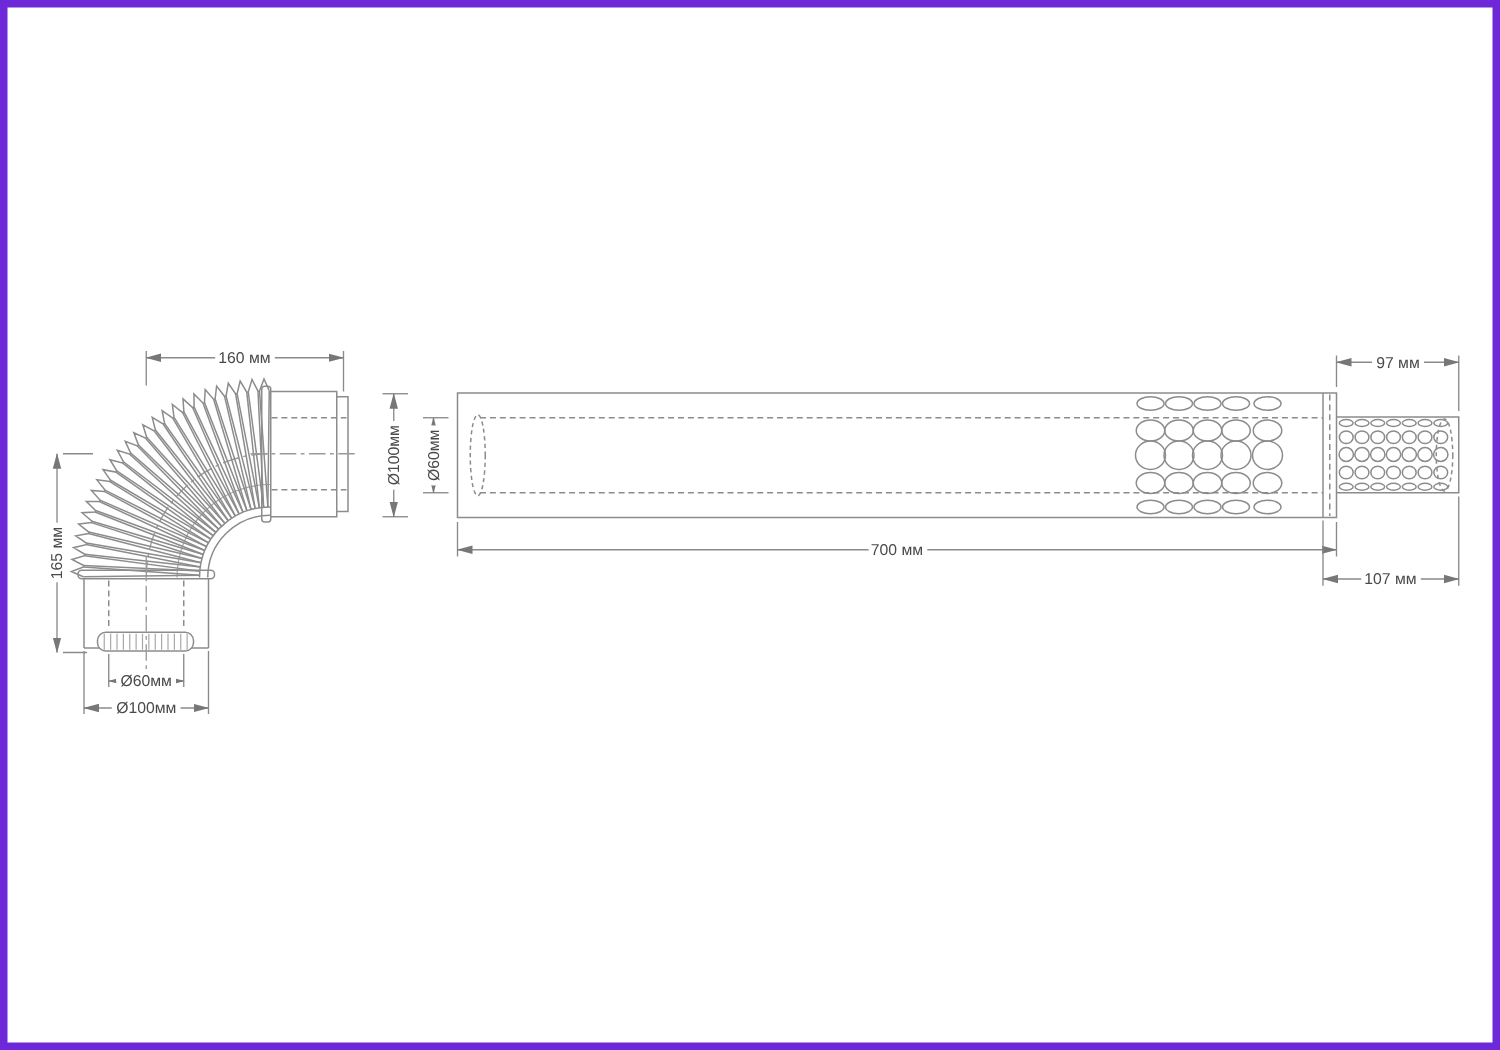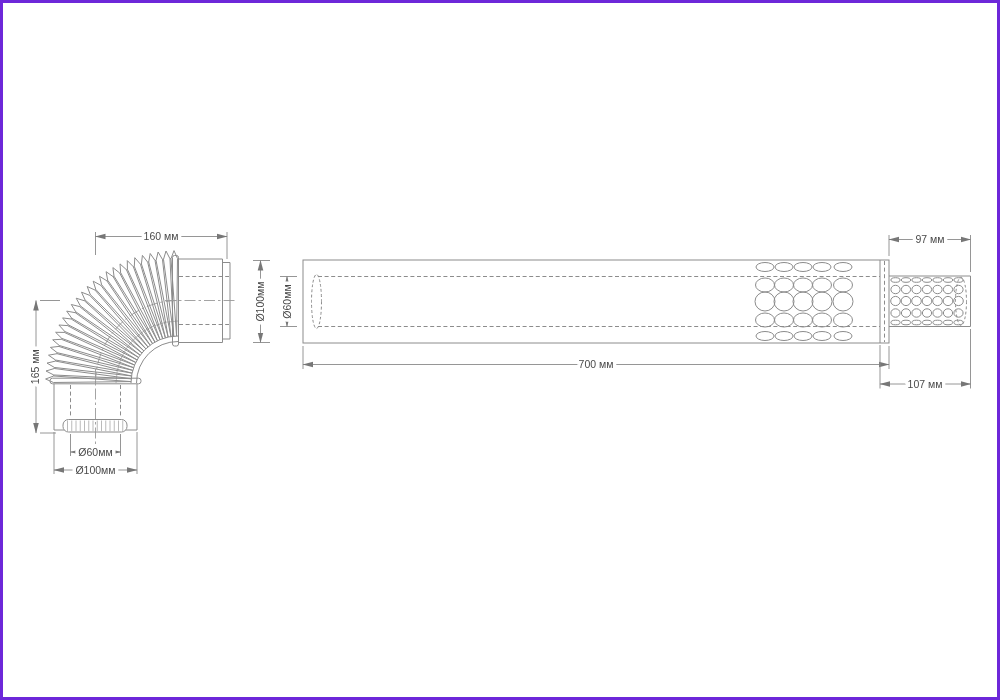--- a/index.html
+++ b/index.html
@@ -1,18 +1,18 @@
 <!DOCTYPE html>
 <html><head>
 <meta charset="utf-8">
 <title>Coaxial flue parts drawing</title>
 <style>
   html,body{margin:0;padding:0;background:#fff;}
   .frame{position:relative;width:1000px;height:700px;background:#fff;
-         border:3px solid #6d28d9;box-sizing:border-box;overflow:hidden;
+         border:5px solid #6d28d9;box-sizing:border-box;overflow:hidden;
          font-family:"Liberation Sans",sans-serif;}
   svg{display:block;}
   .ln{stroke:#8c8c8c;fill:none;stroke-width:1;}
   .lnw{stroke:#8c8c8c;fill:#ffffff;stroke-width:1;}
   .lnthin{stroke:#a8a8a8;fill:none;stroke-width:0.8;}
   .dash{stroke-dasharray:4 2.6;}
   .dash2{stroke-dasharray:2.8 2.2;}
   .cl{stroke:#9a9a9a;fill:none;stroke-width:0.9;stroke-dasharray:11 3 2.5 3;}
   .dim{stroke:#8a8a8a;fill:none;stroke-width:0.9;}
   .hole{stroke:#8c8c8c;fill:none;stroke-width:1;}

